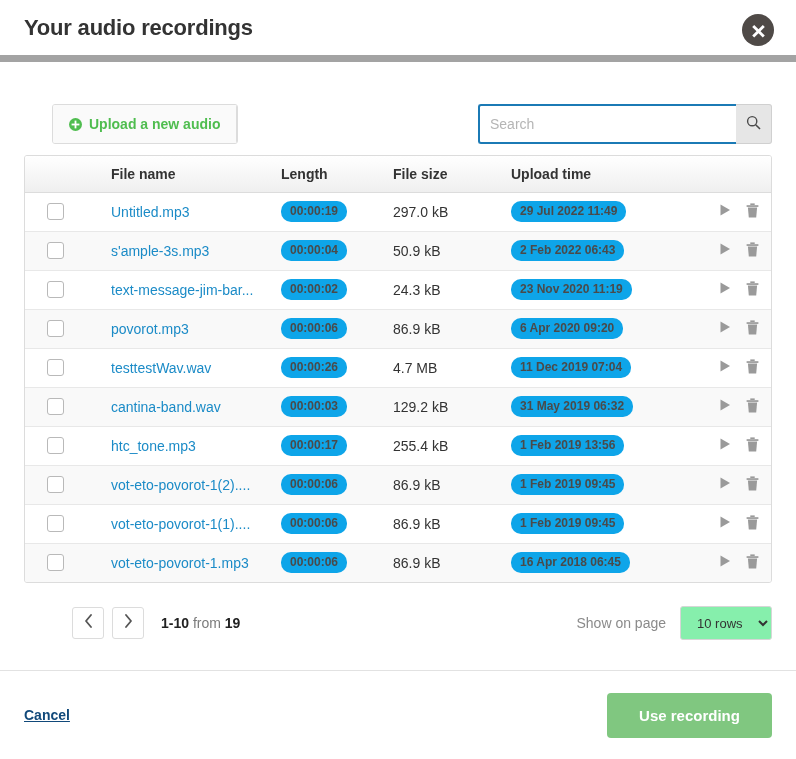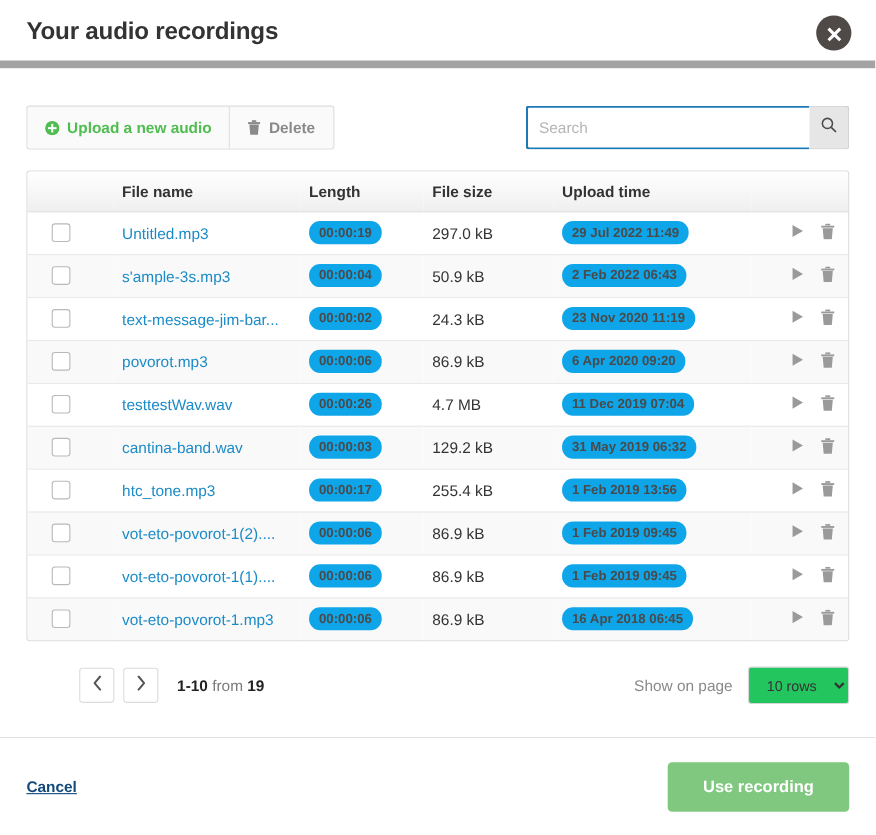--- a/index.html
+++ b/index.html
@@ -43,23 +43,24 @@
     cursor: pointer;
     display: flex;
     align-items: center;
     justify-content: center;
   }
   .close-btn svg { display: block; }
 
   
   .toolbar {
     display: flex;
-    align-items: center;
+    align-items: flex-end;
     padding: 26px 24px 0 24px;
     height: 82px;
+    margin-left: 28px;
   }
   .btn-group {
     display: flex;
     border: 1px solid #dcdcdc;
     border-radius: 3px;
     overflow: hidden;
     height: 40px;
     background: #fafafa;
   }
   .tb-btn {
@@ -203,21 +204,21 @@
     margin-left: 9px;
   }
   .pg-info b { font-weight: bold; color: #222; }
   .pg-info span.lite { color: #7b7b7b; }
   .pg-right { margin-left: auto; display: flex; align-items: center; gap: 14px; }
   .pg-label { font-size: 14px; color: #8a8a8a; }
   .rows-select {
     width: 92px; height: 34px;
     border: 1px solid #d6d6d6;
     border-radius: 3px;
-    background: #22c55e;
+    background: #86efac;
     font-size: 13px;
     color: #333;
     padding-left: 12px;
     font-family: "Liberation Sans", sans-serif;
     cursor: pointer;
   }
 
   
   .modal-footer {
     position: absolute;
@@ -267,30 +268,20 @@
     <div class="btn-group">
       <button class="tb-btn upload">
         <span class="ic">
           <svg width="13" height="13" viewBox="0 0 13 13" aria-hidden="true">
             <circle cx="6.5" cy="6.5" r="6.5" fill="#4fbd4f"></circle>
             <rect x="5.6" y="2.6" width="1.8" height="7.8" fill="#ffffff"></rect>
             <rect x="2.6" y="5.6" width="7.8" height="1.8" fill="#ffffff"></rect>
           </svg>
         </span>
         <span>Upload a new audio</span>
-      </button>
-      <button class="tb-btn delete">
-        <span class="ic">
-          <svg width="12" height="14" viewBox="0 0 12 14" aria-hidden="true">
-            <rect x="0.5" y="2" width="11" height="1.8" fill="#8a8a8a"></rect>
-            <rect x="4" y="0.3" width="4" height="1.6" fill="#8a8a8a"></rect>
-            <path d="M1.7 4.2 h8.6 l-0.8 9.2 h-7 Z" fill="#8a8a8a"></path>
-          </svg>
-        </span>
-        <span>Delete</span>
       </button>
     </div>
 
     <div class="search-wrap">
       <input class="search-input" type="text" placeholder="Search" style="">
       <div class="search-btn">
         <span>
           <svg width="15" height="15" viewBox="0 0 15 15" aria-hidden="true">
             <circle cx="6.2" cy="6.2" r="4.6" fill="none" stroke="#4a4a4a" stroke-width="1.4"></circle>
             <line x1="9.7" y1="9.7" x2="14" y2="14" stroke="#4a4a4a" stroke-width="1.6"></line>

